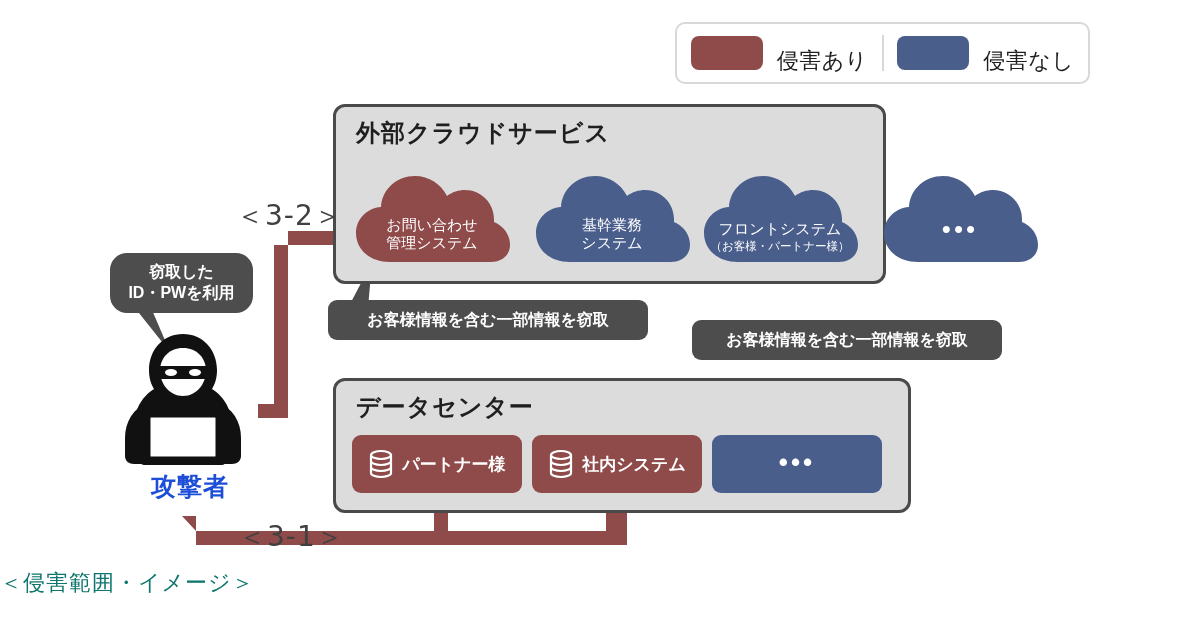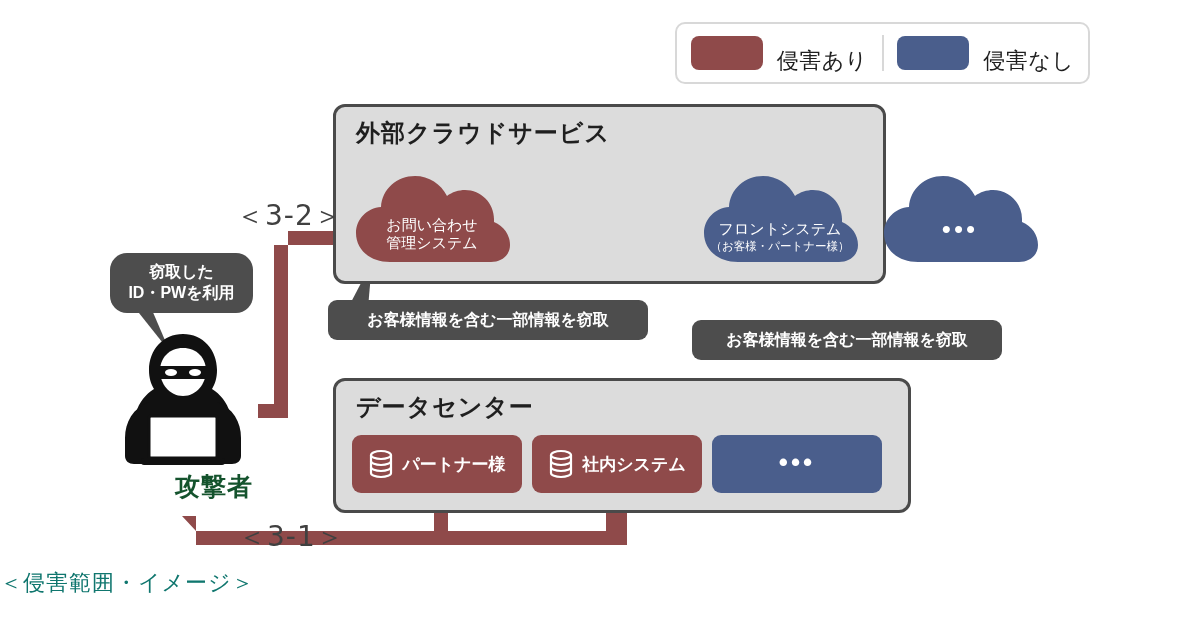--- a/index.html
+++ b/index.html
@@ -77,22 +77,22 @@
   .step{
     position:absolute;font-size:28px;color:#404040;letter-spacing:1px;
     font-family:"DejaVu Sans",sans-serif;white-space:nowrap;
   }
   #step-32{left:236px;top:197px;}
   #step-31{left:238px;top:518px;}
 
   
   #attacker{position:absolute;left:113px;top:328px;width:140px;height:140px;}
   #attacker-label{
-    position:absolute;left:113px;top:470px;width:140px;text-align:right;
-    font-size:25px;font-weight:bold;color:#14532d;letter-spacing:1px;
+    position:absolute;left:120px;top:470px;width:140px;text-align:center;
+    font-size:25px;font-weight:bold;color:#1d4ed8;letter-spacing:1px;
   }
 
   
   #caption{
     position:absolute;left:0;top:568px;width:1200px;text-align:left;
     font-size:22px;font-weight:normal;color:#0f766e;letter-spacing:1px;
   }
 </style>
 </head>
 <body>
@@ -151,20 +151,31 @@
       <path fill="#8f4a4a" d="M38,92 C17,92 4,79 4,63 C4,49 15,38 29,37 C30,19 45,6 63,6
         C77,6 89,14 95,26 C100,22 107,20 113,20 C129,20 142,33 142,49 C142,50 142,51 142,52
         C152,56 158,65 158,75 C158,85 150,92 139,92 Z"></path>
     </svg>
     <div class="cloud-text">
       <span class="cloud-l1">お問い合わせ</span>
       <span class="cloud-l2">管理システム</span>
     </div>
   </div>
 
+  <div class="cloud" style="left:532px;top:170px;">
+    <svg viewBox="0 0 160 100" width="160" height="100">
+      <path fill="#4a5e8c" d="M38,92 C17,92 4,79 4,63 C4,49 15,38 29,37 C30,19 45,6 63,6
+        C77,6 89,14 95,26 C100,22 107,20 113,20 C129,20 142,33 142,49 C142,50 142,51 142,52
+        C152,56 158,65 158,75 C158,85 150,92 139,92 Z"></path>
+    </svg>
+    <div class="cloud-text">
+      <span class="cloud-l1">基幹業務</span>
+      <span class="cloud-l2">システム</span>
+    </div>
+  </div>
 
   <div class="cloud" style="left:700px;top:170px;">
     <svg viewBox="0 0 160 100" width="160" height="100">
       <path fill="#4a5e8c" d="M38,92 C17,92 4,79 4,63 C4,49 15,38 29,37 C30,19 45,6 63,6
         C77,6 89,14 95,26 C100,22 107,20 113,20 C129,20 142,33 142,49 C142,50 142,51 142,52
         C152,56 158,65 158,75 C158,85 150,92 139,92 Z"></path>
     </svg>
     <div class="cloud-text">
       <span class="cloud-l1">フロントシステム</span>
       <span class="cloud-sub">（お客様・パートナー様）</span>

